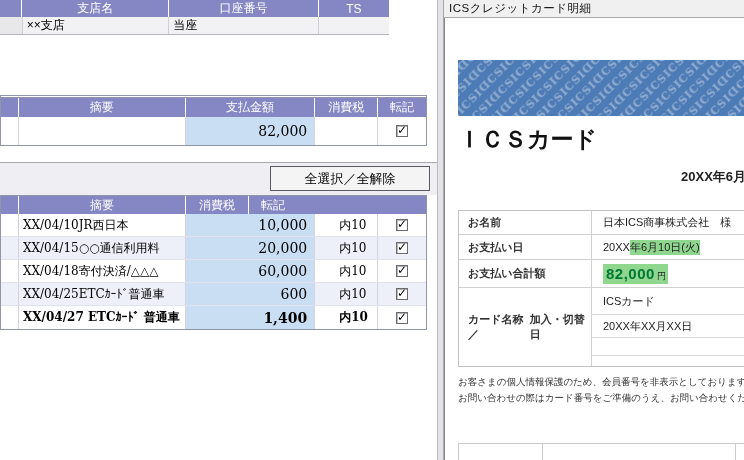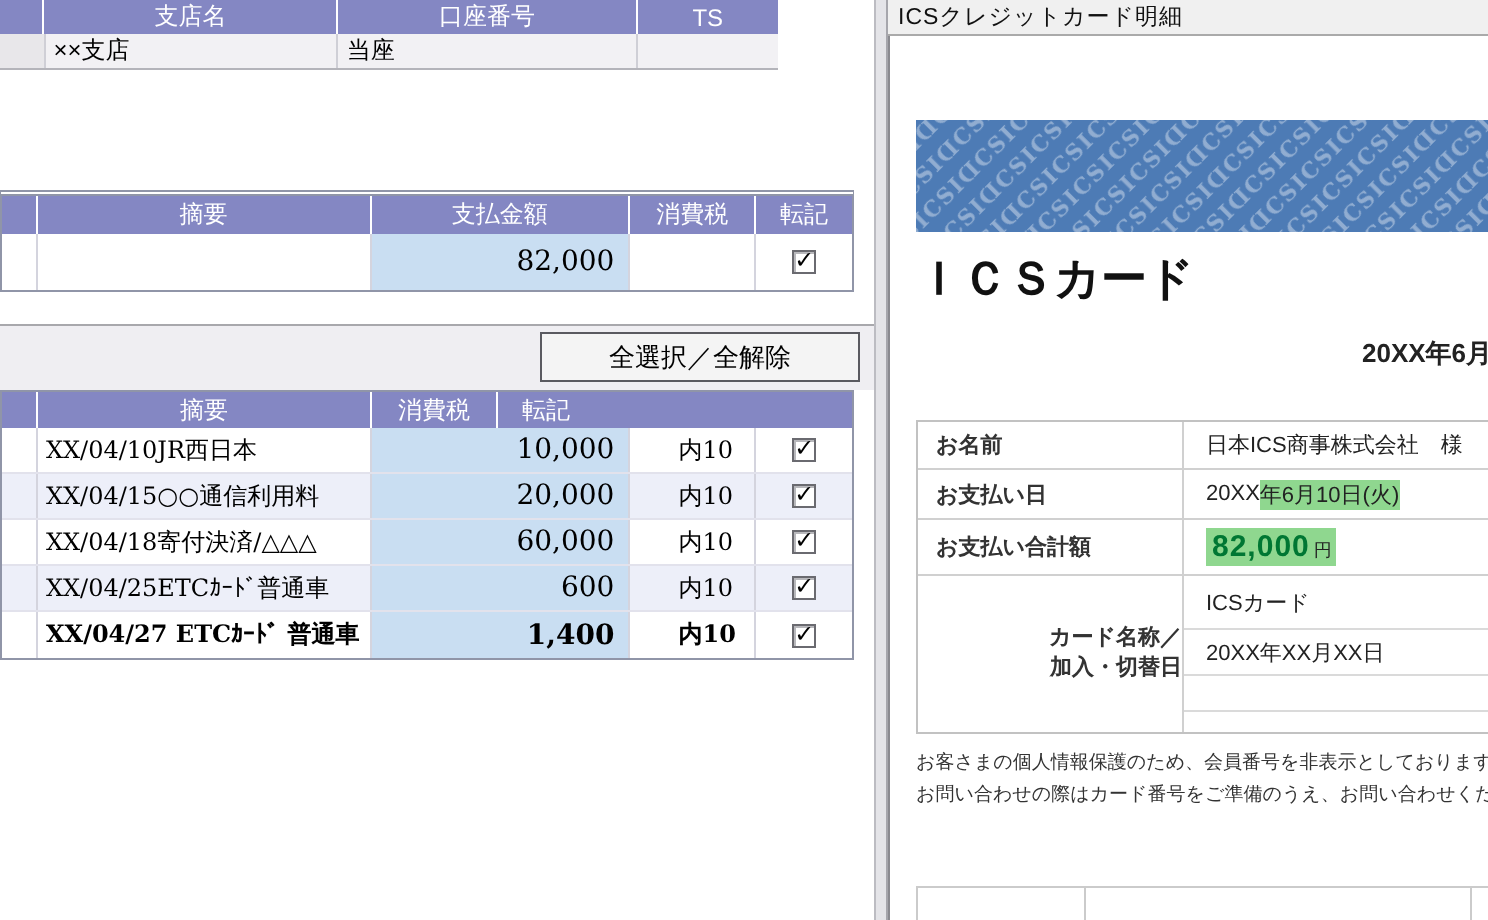--- a/index.html
+++ b/index.html
@@ -92,21 +92,21 @@
   .cc-label { width:133px; border-right:1px solid #d0d0d0; padding:0 0 0 9px;
       font-size:11px; font-weight:bold; color:#333; display:flex; align-items:center; }
   .cc-value { flex:1; padding-left:11px; font-size:11px; color:#222; display:flex; align-items:center; }
   .hl { background:#8fd78f; }
   #total-value { font-size:15px; font-weight:bold; color:#073; padding:1px 2px 1px 3px; letter-spacing:0.5px;text-align:right; }
   #total-unit { font-size:9px; font-weight:normal; color:#222; padding-left:2px; }
   .sub-rows { flex:1; display:flex; flex-direction:column; }
   .sub-row { padding-left:11px; font-size:11px; color:#222; display:flex; align-items:center;
       border-bottom:1px solid #dadada; }
   .sub-row:last-child { border-bottom:none; }
-  .two-line { flex-direction:column; align-items:flex-end; justify-content:center; line-height:15px; }
+  .two-line { flex-direction:row; align-items:center; justify-content:center; line-height:15px; }
 
   #rp-notes { position:absolute; left:13px; top:356px; font-size:9.5px; color:#333;
       line-height:16px; white-space:nowrap; }
 
   #partial-table { position:absolute; left:13px; top:425px; width:400px; height:30px;
       border:1px solid #cbcbcb; display:flex; background:#fff; }
   .pt-cell { border-right:1px solid #cbcbcb; height:100%; }
 </style>
 </head>
 <body>

